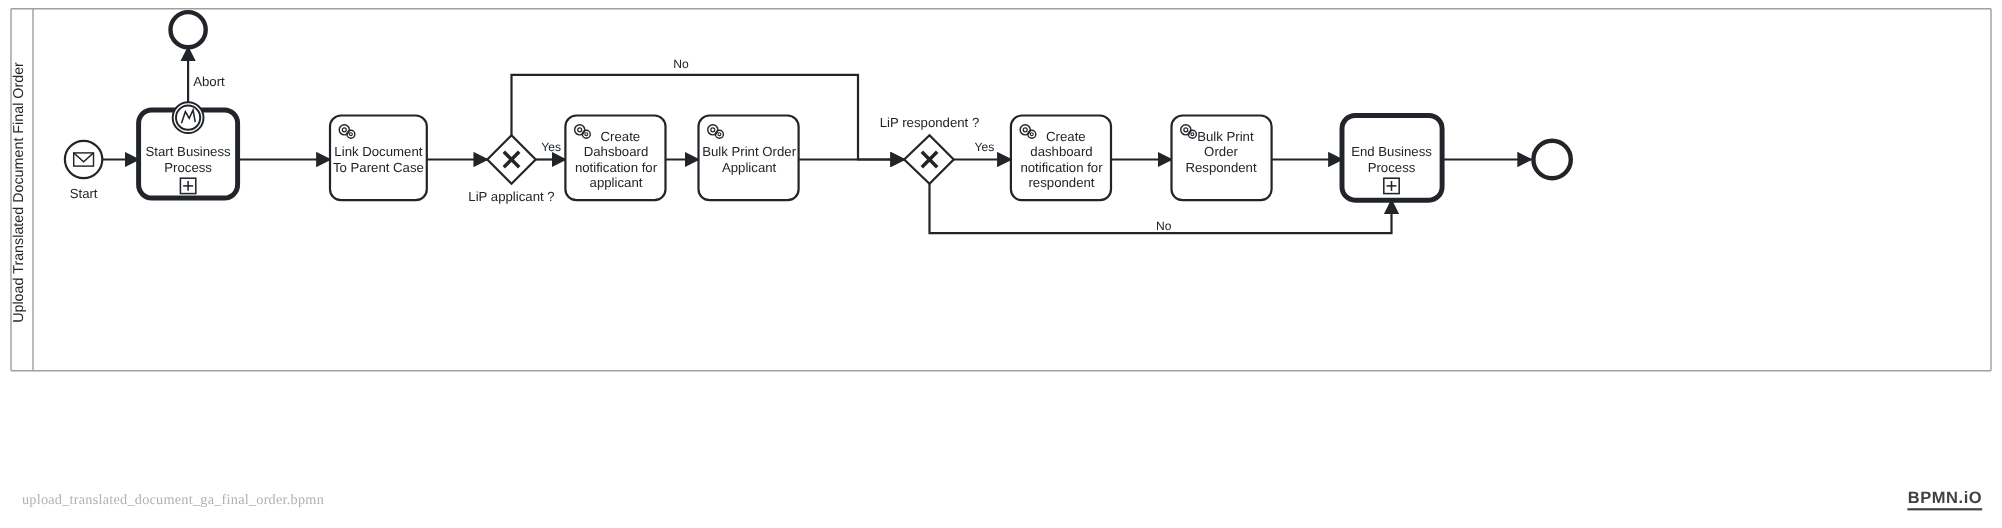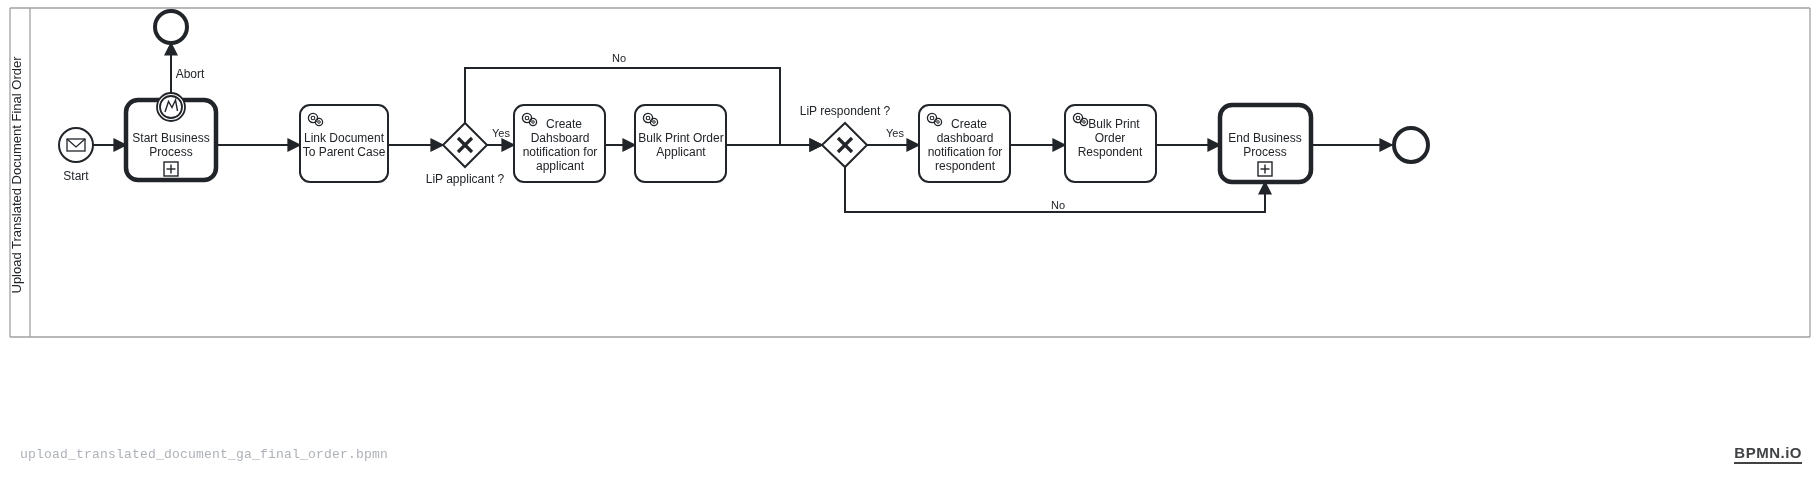--- a/index.html
+++ b/index.html
@@ -34,21 +34,21 @@
     fill: #212529;
   }
   .shape-fill { fill: #ffffff; stroke: #212529; stroke-width: 2; }
   .flow { fill: none; stroke: #212529; stroke-width: 2; }
   .pool-line { fill: none; stroke: #a0a0a0; stroke-width: 1.3; }
 
   .footer-name {
     position: absolute;
     left: 20px;
     bottom: 18px;
-    font-family: Liberation Mono, monospace;
+    font-family: Liberation Serif, serif;
     font-size: 13px;
     color: #adb2b8;
     letter-spacing: 0.2px;
   }
   .watermark {
     position: absolute;
     right: 18px;
     bottom: 16px;
     font-family: "Liberation Sans", sans-serif;
     font-size: 15px;

